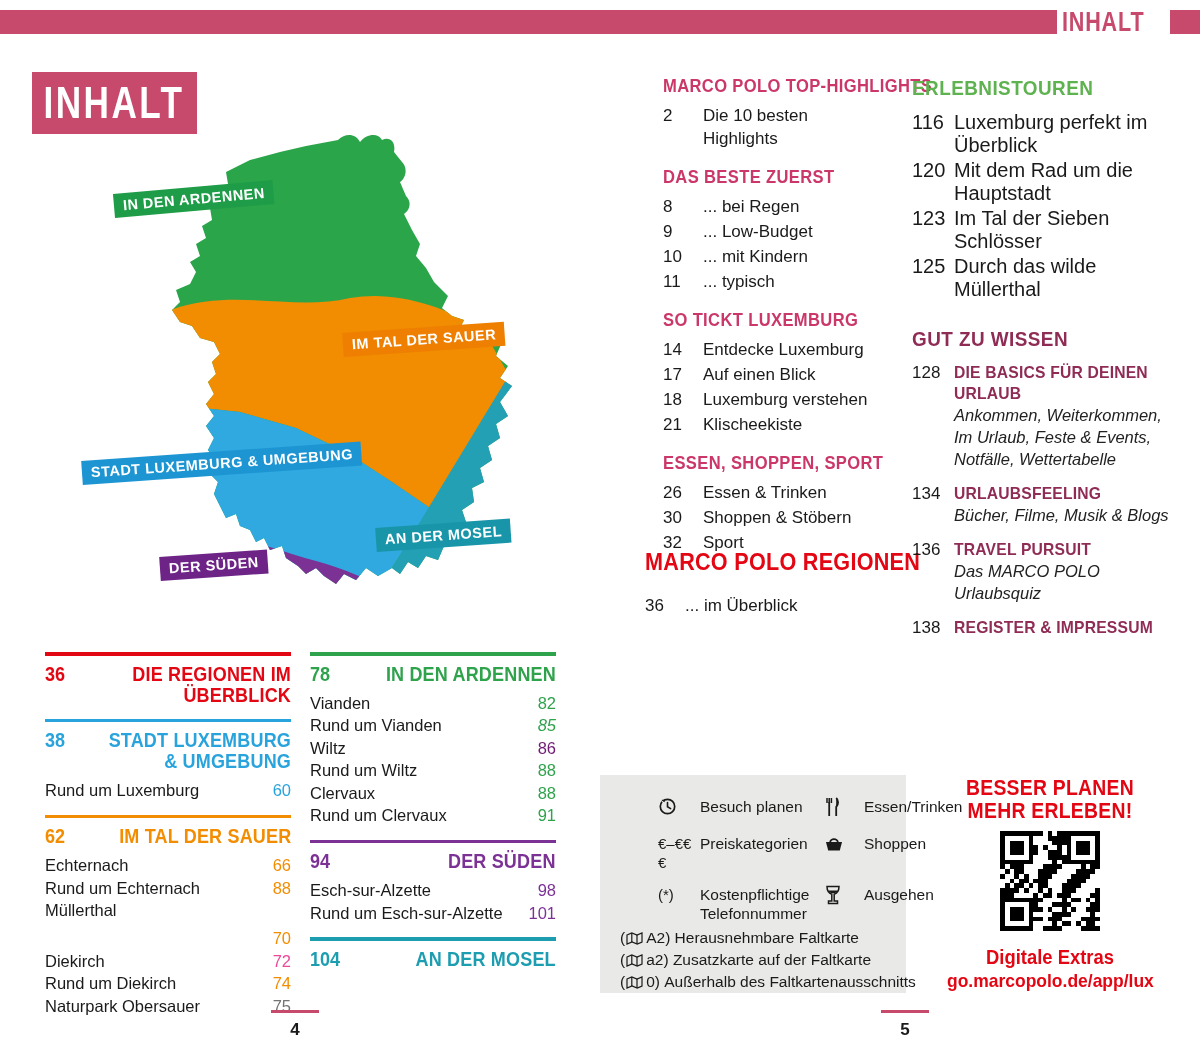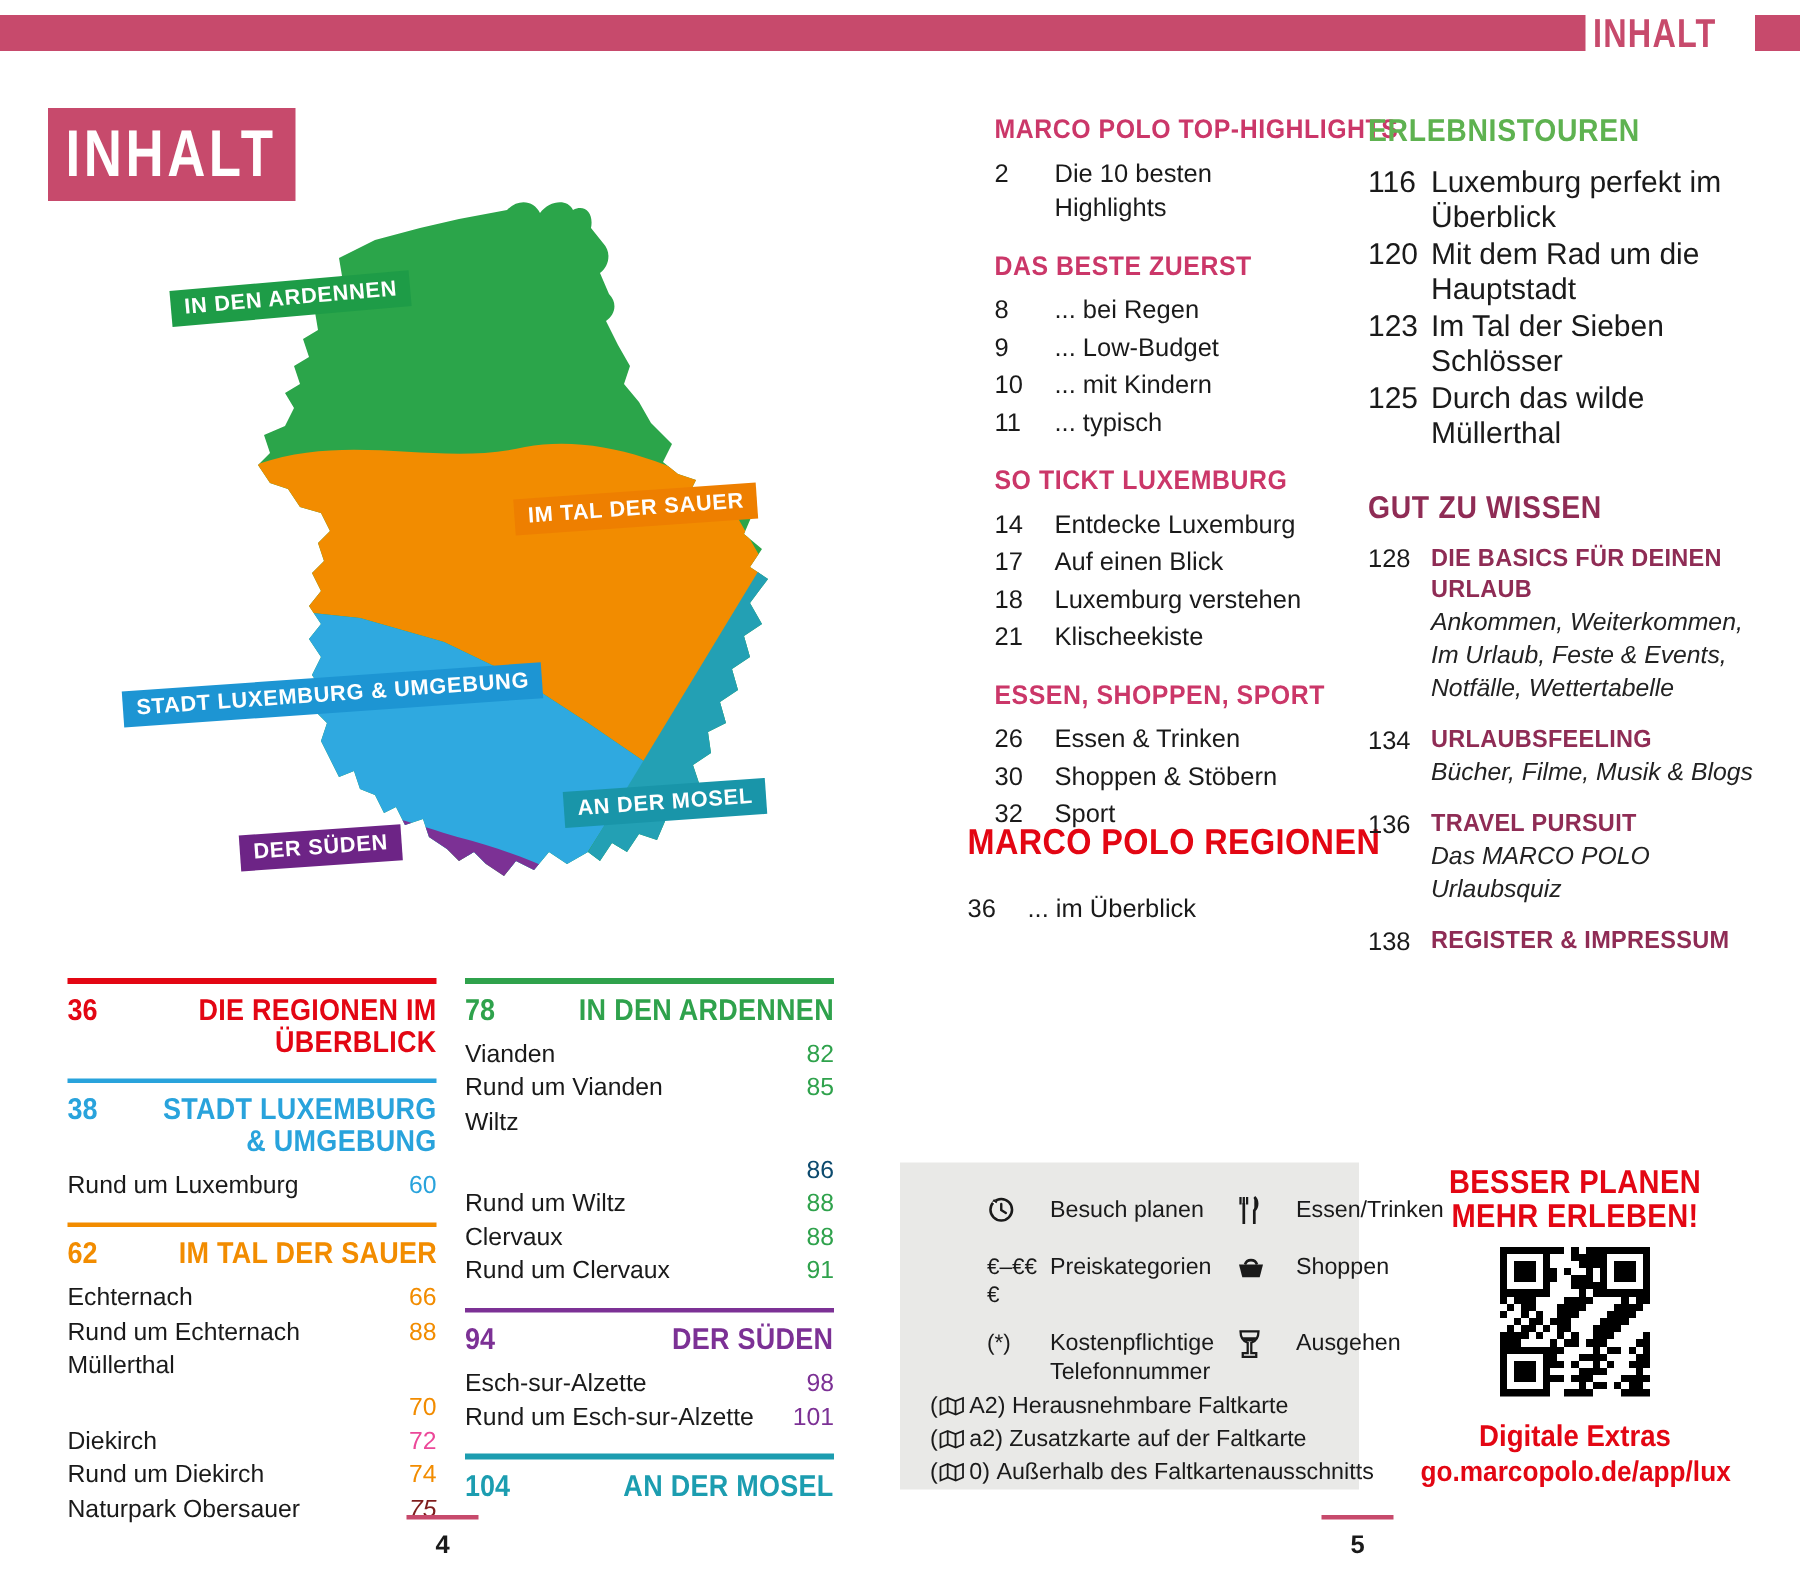--- a/index.html
+++ b/index.html
@@ -207,21 +207,21 @@
         <div class="entry">
             <span class="e-label">Diekirch</span>
             <span class="e-page" style="color: #ec4899;">72</span>
           </div>
         <div class="entry">
             <span class="e-label">Rund um Diekirch</span>
             <span class="e-page" style="color: rgb(242, 140, 0);">74</span>
           </div>
         <div class="entry">
             <span class="e-label">Naturpark Obersauer</span>
-            <span class="e-page" style="color: #7f1d1d; font-style: italic;">75</span>
+            <span class="e-page" style="color: #737373;">75</span>
           </div>
       </div>
     </div>
   </div>
 
 <div class="abs toc-col c2">
 
 <div class="toc-section">
       <div class="toc-rule" style="background-color: rgb(47, 162, 76);"></div>
       <div class="sec-head">
@@ -229,25 +229,25 @@
         <span class="sec-title" style="color: rgb(47, 162, 76);">IN DEN ARDENNEN</span>
       </div>
       <div class="entries">
 
       <div class="entry">
             <span class="e-label">Vianden</span>
             <span class="e-page" style="color: rgb(47, 162, 76);">82</span>
           </div>
         <div class="entry">
             <span class="e-label">Rund um Vianden</span>
-            <span class="e-page" style="color: rgb(47, 162, 76);">85</span>
+            <span class="e-page" style="color: rgb(47, 162, 76); font-style: italic;">85</span>
           </div>
         <div class="entry">
             <span class="e-label">Wiltz</span>
-            <span class="e-page" style="color: #0c4a6e; margin-top: 32px;">86</span>
+            <span class="e-page" style="color: #701a75;">86</span>
           </div>
         <div class="entry">
             <span class="e-label">Rund um Wiltz</span>
             <span class="e-page" style="color: rgb(47, 162, 76);">88</span>
           </div>
         <div class="entry">
             <span class="e-label">Clervaux</span>
             <span class="e-page" style="color: rgb(47, 162, 76);">88</span>
           </div>
         <div class="entry">

